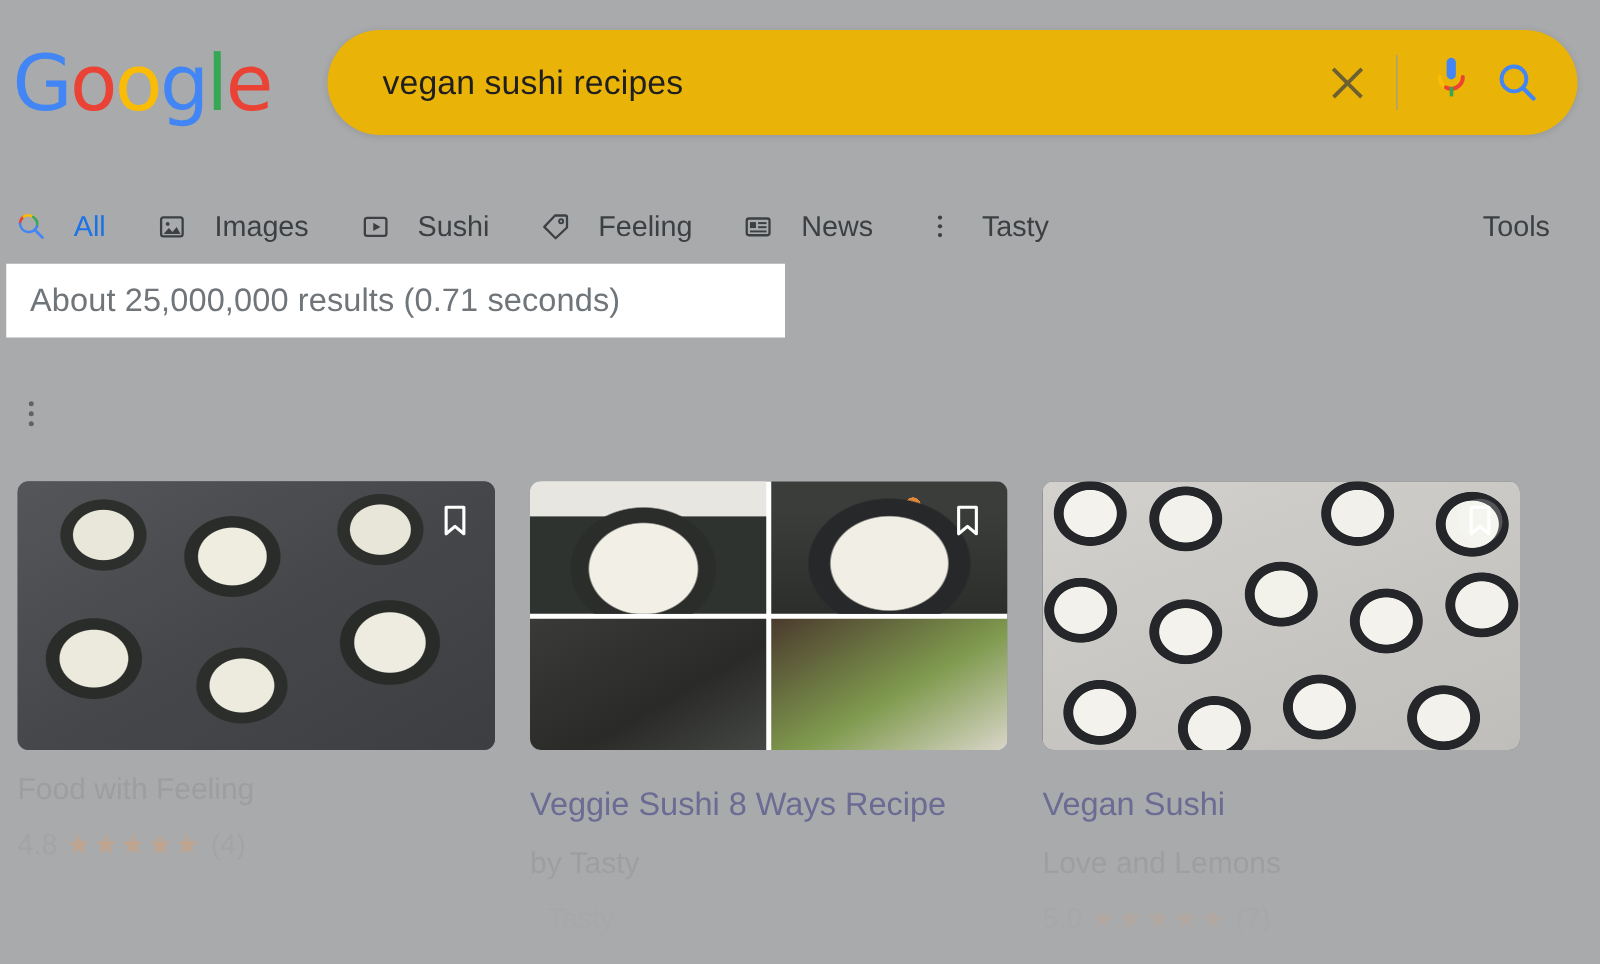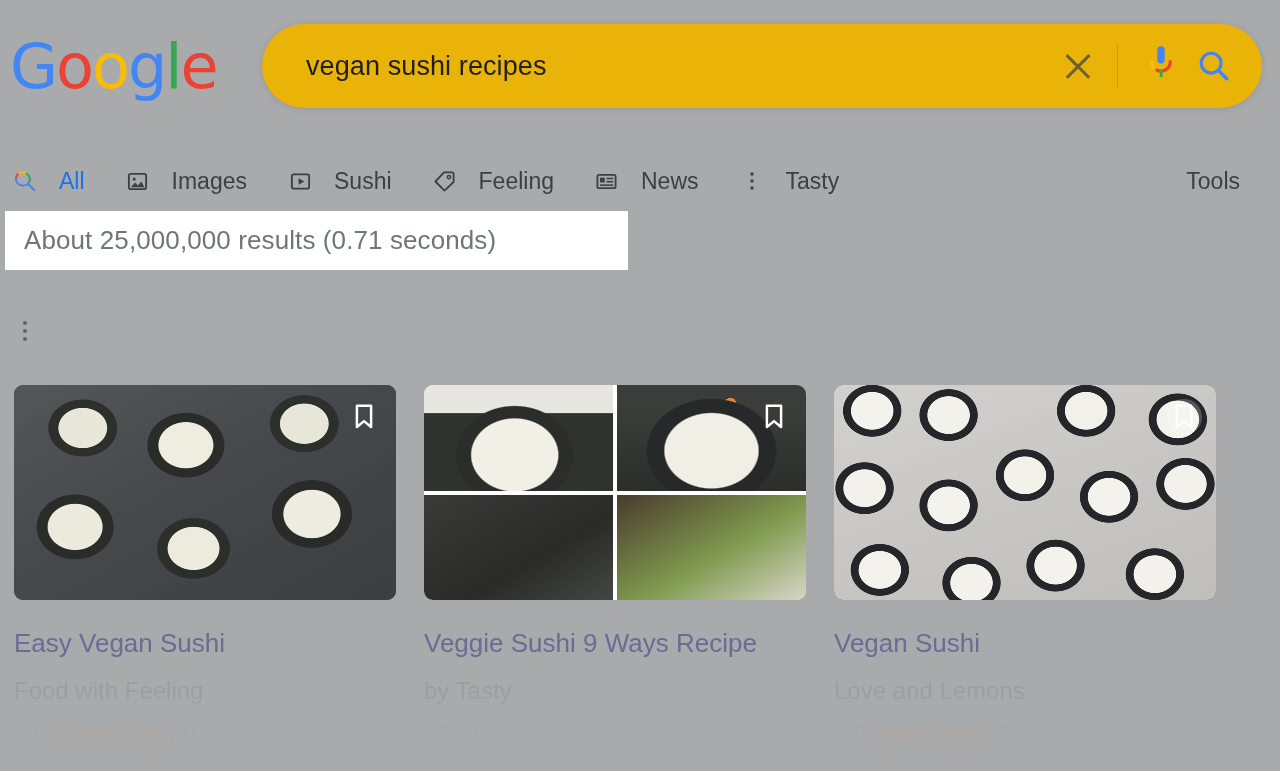--- a/index.html
+++ b/index.html
@@ -437,21 +437,20 @@
 
     <div class="card">
       <div class="card-img">
         <div class="photo-a"></div>
         <div class="bookmark">
           <svg width="22" height="26" viewBox="0 0 18 22">
             <path d="M3 1.5h12v18l-6-5-6 5z" fill="none" stroke="#ffffff" stroke-width="2.1" stroke-linejoin="round"></path>
           </svg>
         </div>
       </div>
-      <div class="card-title">Easy Vegan Sushi</div>
       <div class="card-source">Food with Feeling</div>
       <div class="card-meta">
         <span>4.8</span>
         <span class="stars">★★★★★</span>
         <span>(4)</span>
       </div>
     </div>
 
     <div class="card">
       <div class="card-img">
@@ -460,21 +459,21 @@
             <div class="pb2"></div>
             <div class="pb3"></div>
             <div class="pb4"></div>
         </div>
         <div class="bookmark">
           <svg width="22" height="26" viewBox="0 0 18 22">
             <path d="M3 1.5h12v18l-6-5-6 5z" fill="none" stroke="#ffffff" stroke-width="2.1" stroke-linejoin="round"></path>
           </svg>
         </div>
       </div>
-      <div class="card-title">Veggie Sushi 9 Ways Recipe</div>
+      <div class="card-title">Veggie Sushi 8 Ways Recipe</div>
       <div class="card-source">by Tasty</div>
       <div class="card-meta">
         <span></span>
         <span class="stars"></span>
         <span>Tasty</span>
       </div>
     </div>
 
     <div class="card">
       <div class="card-img">

